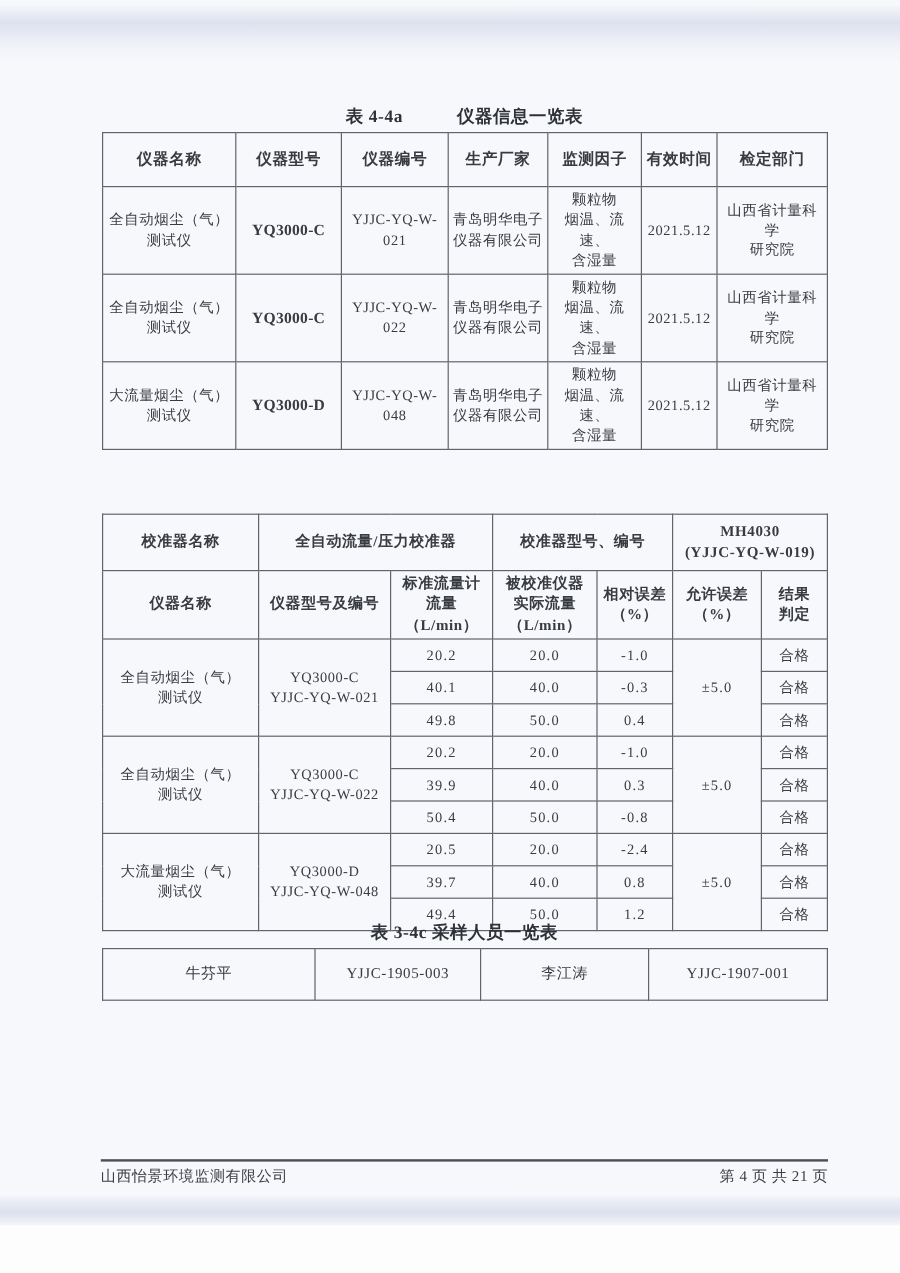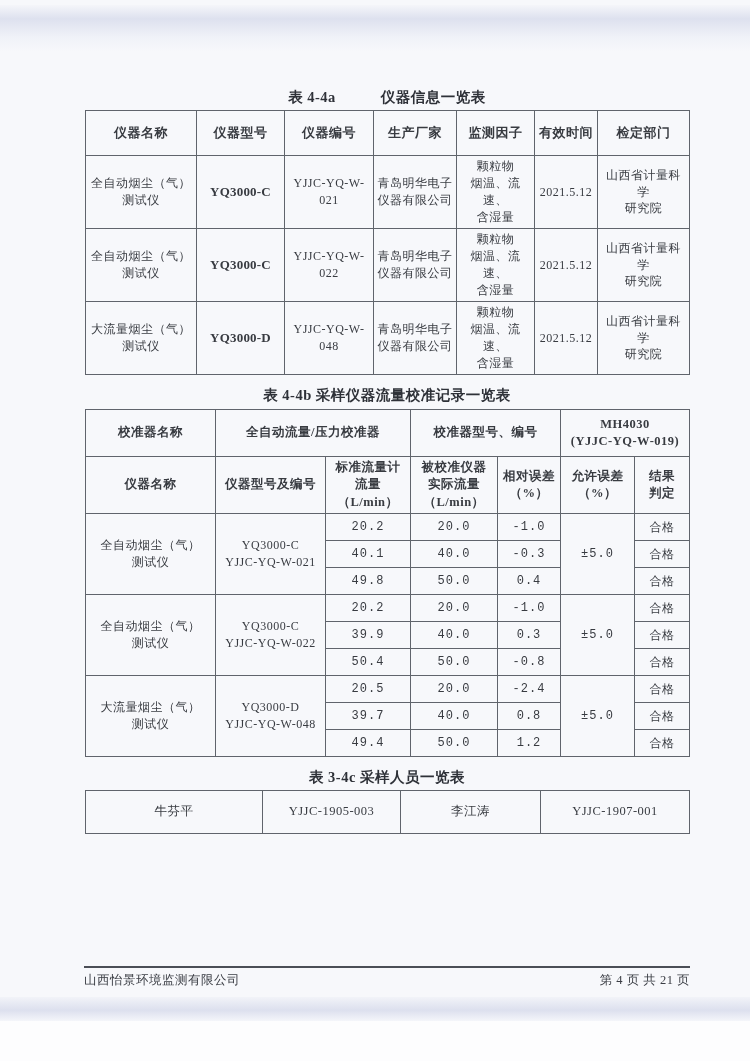--- a/index.html
+++ b/index.html
@@ -46,26 +46,26 @@
     white-space:pre-line; padding:1px 2px;
     font-size:12px; line-height:1.4; letter-spacing:0.5px;
     overflow:hidden;
   }
   .tbl-a { top:110px; width:604px; }
   .tbl-a tr.hrow { height:45px; }
   .tbl-a tr.drow { height:73px; }
   .tbl-a tr.hrow td { font-weight:bold; font-size:13px; }
   .tbl-a td.cell-model { font-weight:bold; font-size:13px; letter-spacing:0.2px; }
 
-  .tbl-b { top:409px; width:604px; }
+  .tbl-b { top:428px; width:604px; }
   .tbl-b tr.h1 { height:47px; }
   .tbl-b tr.h2 { height:57px; }
   .tbl-b tr.dr { height:27px; }
   .tbl-b tr.h1 td, .tbl-b tr.h2 td { font-weight:bold; font-size:12.5px; }
-  .tbl-b td.num { letter-spacing:1px;font-family:Liberation Mono, monospace; }
+  .tbl-b td.num { letter-spacing:1px; }
 
   .tbl-c { top:790px; width:604px; }
   .tbl-c tr.hrow { height:41px; }
   .tbl-c tr.drow { height:43px; }
   .tbl-c td { font-size:12.5px; }
 
   .footer-line {
     position:absolute; top:966px; left:84px; width:606px;
     border-top:2px solid #4b4e56;
   }
@@ -142,21 +142,20 @@
       <td>颗粒物
 烟温、流速、
 含湿量</td>
       <td>2021.5.12</td>
       <td>山西省计量科学
 研究院</td>
     </tr>
   </tbody>
     </table>
 
-  <div class="tbl-title title-b">表 4-4b 采样仪器流量校准记录一览表</div>
   <table class="tbl tbl-b">
     <colgroup>
       <col style="width:130px">
         <col style="width:110px">
         <col style="width:85px">
       <col style="width:87px">
         <col style="width:63px">
         <col style="width:74px">
         <col style="width:55px">
     </colgroup>

